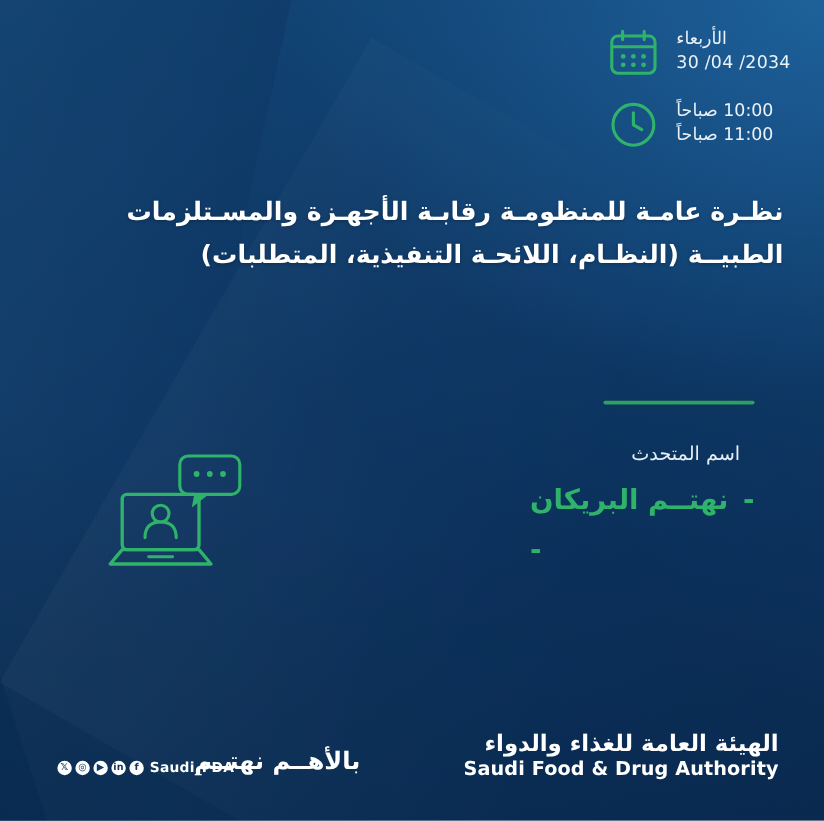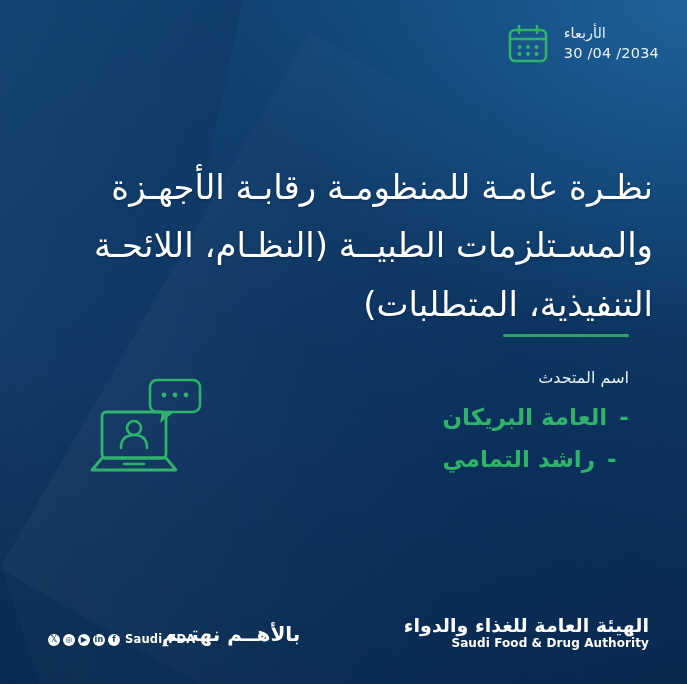--- a/index.html
+++ b/index.html
@@ -80,42 +80,42 @@
   }
 
   
   .title {
     position: absolute;
     top: 158px;
     right: 34px;
     left: 60px;
     text-align: right;
     color: #ffffff;
-    font-size: 34px;
-    font-weight: normal;
+    font-size: 21px;
+    font-weight: bold;
     line-height: 1.72;
     letter-spacing: .3px;
     text-shadow: 0 1px 3px rgba(0,0,0,.25);
   }
 
   .divider {
     position: absolute;
     top: 334px;
     right: 58px;
     width: 126px;
     height: 3px;
     background: #2fa05e;
     border-radius: 2px;
   }
 
   
   .speaker-label {
     position: absolute;
     top: 368px;
-    right: 58px;
+    right: 70px;
     color: #e6eef5;
     font-size: 16px;
     letter-spacing: .2px;
   }
   .speakers {
     position: absolute;
     top: 404px;
     right: 58px;
     display: flex;
     flex-direction: column;
@@ -188,21 +188,21 @@
     right: 38px;
     bottom: 34px;
     display: flex;
     align-items: center;
     gap: 14px;
     flex-direction: row;
     margin-top: 32px;
   }
   .brand-text { text-align: right; color: #ffffff; }
   .brand-ar { font-size: 19px; font-weight: bold; letter-spacing: .2px; }
-  .brand-en { font-size: 12px; font-weight: bold; letter-spacing: .1px; direction: ltr; }
+  .brand-en { font-size: 16px; font-weight: bold; letter-spacing: .1px; direction: ltr; }
   .brand-logo { width: 52px; height: 52px; }
 </style>
 </head>
 <body>
 
 <div class="poster">
   <div class="sweep sweep-a"></div>
   <div class="sweep sweep-b"></div>
   <div class="sweep sweep-c"></div>
   <div class="sweep sweep-d"></div>
@@ -222,37 +222,48 @@
           <circle cx="21" cy="31" r="2" fill="#2fb36a"></circle>
           <circle cx="29.5" cy="31" r="2" fill="#2fb36a"></circle>
         </svg>
       </span>
       <span class="meta-text">
         <span>الأربعاء</span>
         <span>2034/ 04/ 30</span>
       </span>
     </div>
 
+    <div class="meta-row">
+      <span class="meta-icon">
+        <svg width="42" height="42" viewBox="0 0 42 42" fill="none">
+          <circle cx="21" cy="21" r="17" stroke="#2fb36a" stroke-width="2.6"></circle>
+          <path d="M21 11 V21 L28 25" stroke="#2fb36a" stroke-width="2.6" stroke-linecap="round" stroke-linejoin="round"></path>
+        </svg>
+      </span>
+      <span class="meta-text">
+        <span>10:00 صباحاً</span>
+        <span>11:00 صباحاً</span>
+      </span>
+    </div>
 
   </div>
 
   <div class="title">نظـرة عامـة للمنظومـة رقابـة الأجهـزة والمسـتلزمات الطبيــة (النظـام، اللائحـة التنفيذية، المتطلبات)</div>
 
   <div class="divider"></div>
 
   <div class="speaker-label">اسم المتحدث</div>
 
   <div class="speakers">
     <div class="speaker">
       <span class="dash">-</span>
-      <span>العامة البريكان</span>
+      <span>نهتــم البريكان</span>
     </div>
     <div class="speaker">
       <span class="dash">-</span>
-      <span>راشد التمامي</span>
     </div>
   </div>
 
   <div class="illus">
     <svg width="120" height="112" viewBox="0 0 120 112" fill="none">
 
       <rect x="62" y="2" width="50" height="32" rx="7" stroke="#2fb36a" stroke-width="2.6"></rect>
       <path d="M74 34 L72 45 L86 34 Z" fill="#2fb36a"></path>
       <circle cx="76" cy="17" r="2.4" fill="#2fb36a"></circle>
       <circle cx="87" cy="17" r="2.4" fill="#2fb36a"></circle>

